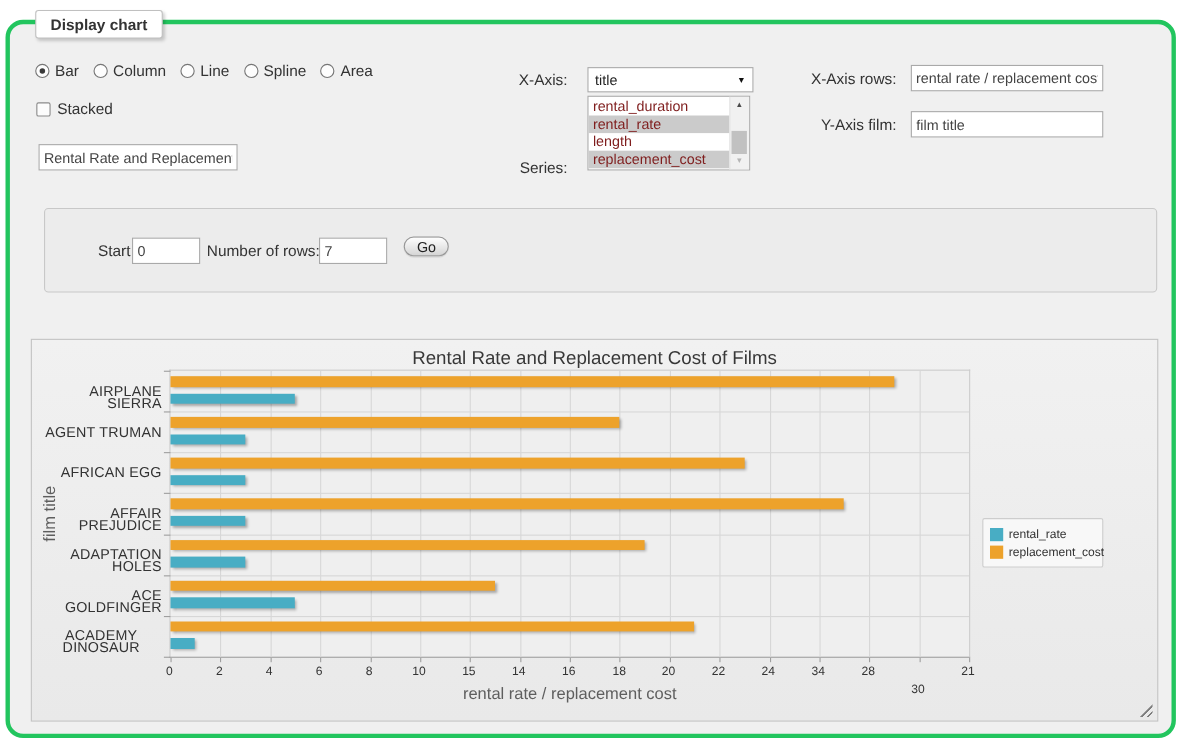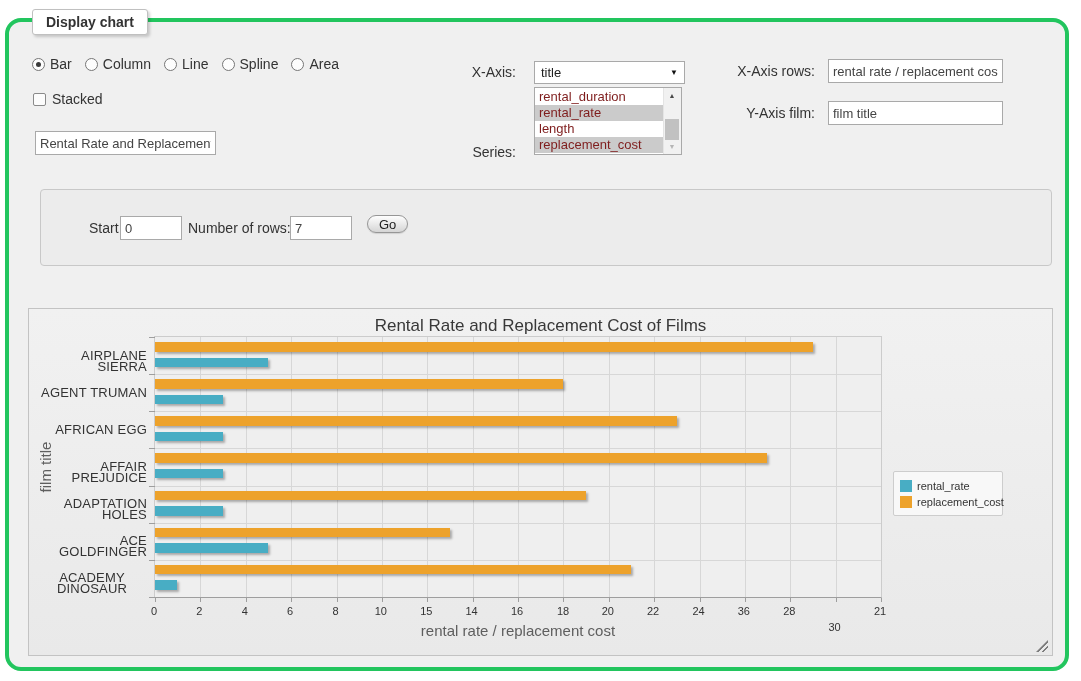--- a/index.html
+++ b/index.html
@@ -247,21 +247,21 @@
           <div class="x-tick-label" style="left: 246.125px;">6</div>
           <div class="x-tick-label" style="left: 291.5px;">8</div>
           <div class="x-tick-label" style="left: 336.875px;">10</div>
           <div class="x-tick-label" style="left: 382.25px;">15</div>
           <div class="x-tick-label" style="left: 427.625px;">14</div>
           <div class="x-tick-label" style="left: 473px;">16</div>
           <div class="x-tick-label" style="left: 519px;">18</div>
           <div class="x-tick-label" style="left: 563.75px;">20</div>
           <div class="x-tick-label" style="left: 609.125px;">22</div>
           <div class="x-tick-label" style="left: 654.5px;">24</div>
-          <div class="x-tick-label" style="left: 699.875px;">36</div>
+          <div class="x-tick-label" style="left: 699.875px;">34</div>
           <div class="x-tick-label" style="left: 745.25px;">28</div>
           <div class="x-tick-label" style="left: 790.625px; margin-top: 16px;">30</div>
           <div class="x-tick-label" style="left: 836px;">21</div>
           <div class="cat-label" style="top: 40.5714px;">AIRPLANE SIERRA</div>
           <div class="cat-label" style="top: 77.7143px;">AGENT TRUMAN</div>
           <div class="cat-label" style="top: 114.857px;">AFRICAN EGG</div>
           <div class="cat-label" style="top: 152px;">AFFAIR PREJUDICE</div>
           <div class="cat-label" style="top: 189.143px; text-align: right;">ADAPTATION HOLES</div>
           <div class="cat-label" style="top: 226.286px;">ACE GOLDFINGER</div>
           <div class="cat-label" style="top: 263.429px; text-align: center;">ACADEMY DINOSAUR</div>

